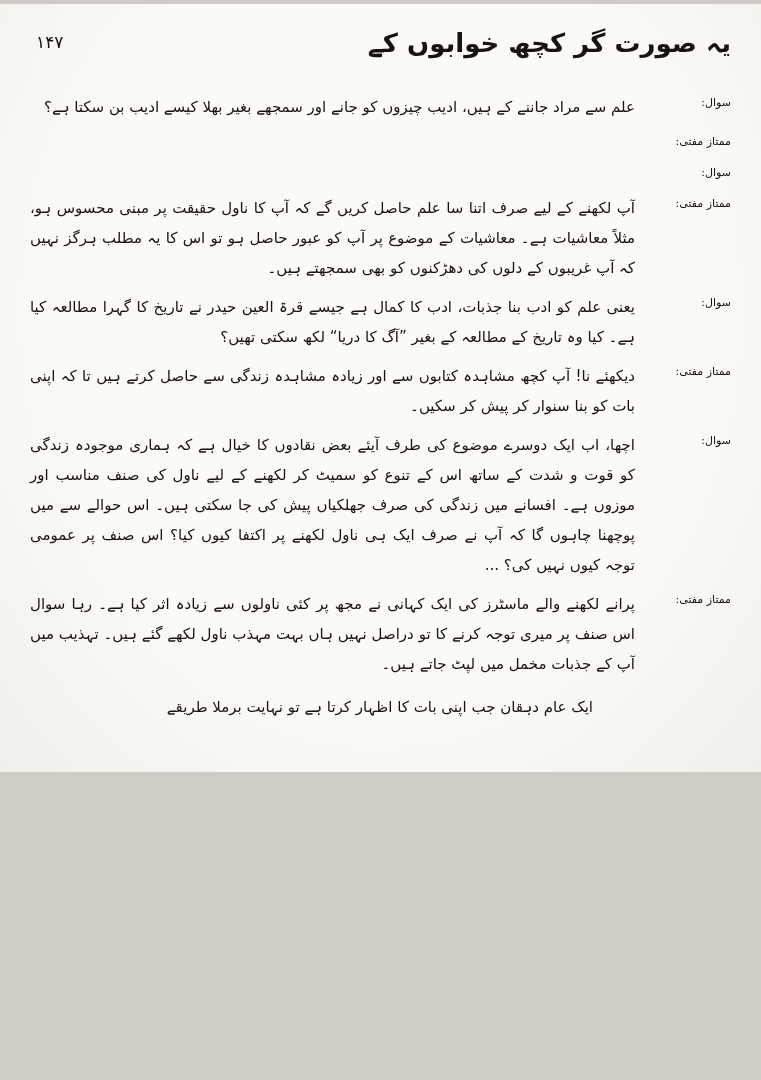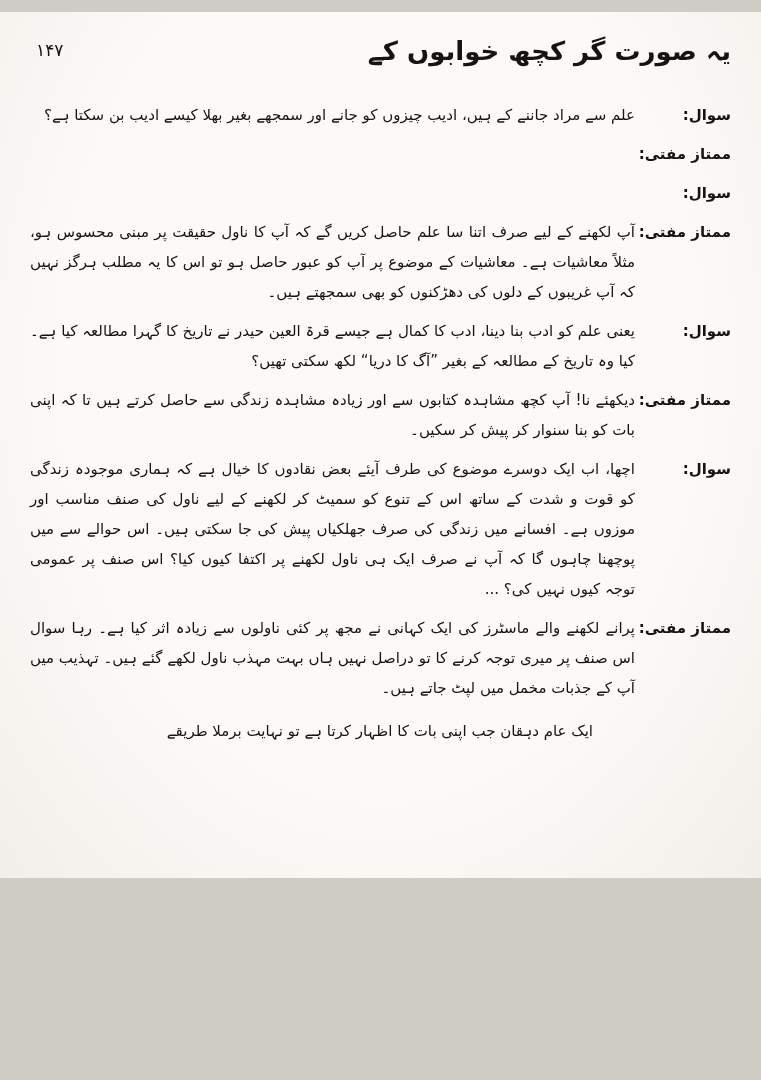--- a/index.html
+++ b/index.html
@@ -4,22 +4,22 @@
 <style>
   html, body {
     margin: 0;
     padding: 0;
     background: #cfccc5;
     font-family: "DejaVu Sans", sans-serif;
   }
   .page {
     position: relative;
     width: 761px;
-    height: 866px;
-    margin: 12px auto;
+    height: 768px;
+    margin: 4px auto;
     background: #faf8f4;
     background-image: radial-gradient(ellipse at 50% 40%, #fbfaf7 60%, #f1efe9 100%);
     color: #161310;
     box-sizing: border-box;
     padding: 22px 30px 16px 30px;
     overflow: hidden;
     direction: rtl;
   }
   .header {
     position: relative;
@@ -42,25 +42,24 @@
   .dialogue {
     margin-top: 18px;
   }
   .row {
     display: flex;
     align-items: flex-start;
     margin-bottom: 9px;
   }
   .speaker {
     flex: 0 0 96px;
-    font-size: 15px;
+    font-size: 11px;
     line-height: 2.0;
     white-space: nowrap;
     overflow: hidden;
-    font-weight: bold;
   }
   .text {
     flex: 1;
     margin: 0;
     font-size: 15px;
     line-height: 2.0;
     text-align: justify;
   }
   .text.indent {
     text-align: right;
@@ -86,21 +85,21 @@
   </div>
       <div class="row">
     <span class="speaker">سوال:</span>
   </div>
       <div class="row">
     <span class="speaker">ممتاز مفتی:</span>
     <p class="text">آپ لکھنے کے لیے صرف اتنا سا علم حاصل کریں گے کہ آپ کا ناول حقیقت پر مبنی محسوس ہو، مثلاً معاشیات ہے۔ معاشیات کے موضوع پر آپ کو عبور حاصل ہو تو اس کا یہ مطلب ہرگز نہیں کہ آپ غریبوں کے دلوں کی دھڑکنوں کو بھی سمجھتے ہیں۔</p>
   </div>
       <div class="row">
     <span class="speaker">سوال:</span>
-    <p class="text">یعنی علم کو ادب بنا دینا، ادب کا کمال ہے جیسے قرۃ العین حیدر نے تاریخ کا گہرا مطالعہ کیا ہے۔ کیا وہ تاریخ کے مطالعہ کے بغیر ”آگ کا دریا“ لکھ سکتی تھیں؟</p>
+    <p class="text">یعنی علم کو ادب بنا جذبات، ادب کا کمال ہے جیسے قرۃ العین حیدر نے تاریخ کا گہرا مطالعہ کیا ہے۔ کیا وہ تاریخ کے مطالعہ کے بغیر ”آگ کا دریا“ لکھ سکتی تھیں؟</p>
   </div>
       <div class="row">
     <span class="speaker">ممتاز مفتی:</span>
     <p class="text">دیکھئے نا! آپ کچھ مشاہدہ کتابوں سے اور زیادہ مشاہدہ زندگی سے حاصل کرتے ہیں تا کہ اپنی بات کو بنا سنوار کر پیش کر سکیں۔</p>
   </div>
       <div class="row">
     <span class="speaker">سوال:</span>
     <p class="text">اچھا، اب ایک دوسرے موضوع کی طرف آیئے بعض نقادوں کا خیال ہے کہ ہماری موجودہ زندگی کو قوت و شدت کے ساتھ اس کے تنوع کو سمیٹ کر لکھنے کے لیے ناول کی صنف مناسب اور موزوں ہے۔ افسانے میں زندگی کی صرف جھلکیاں پیش کی جا سکتی ہیں۔ اس حوالے سے میں پوچھنا چاہوں گا کہ آپ نے صرف ایک ہی ناول لکھنے پر اکتفا کیوں کیا؟ اس صنف پر عمومی توجہ کیوں نہیں کی؟ ...</p>
   </div>
       <div class="row">

